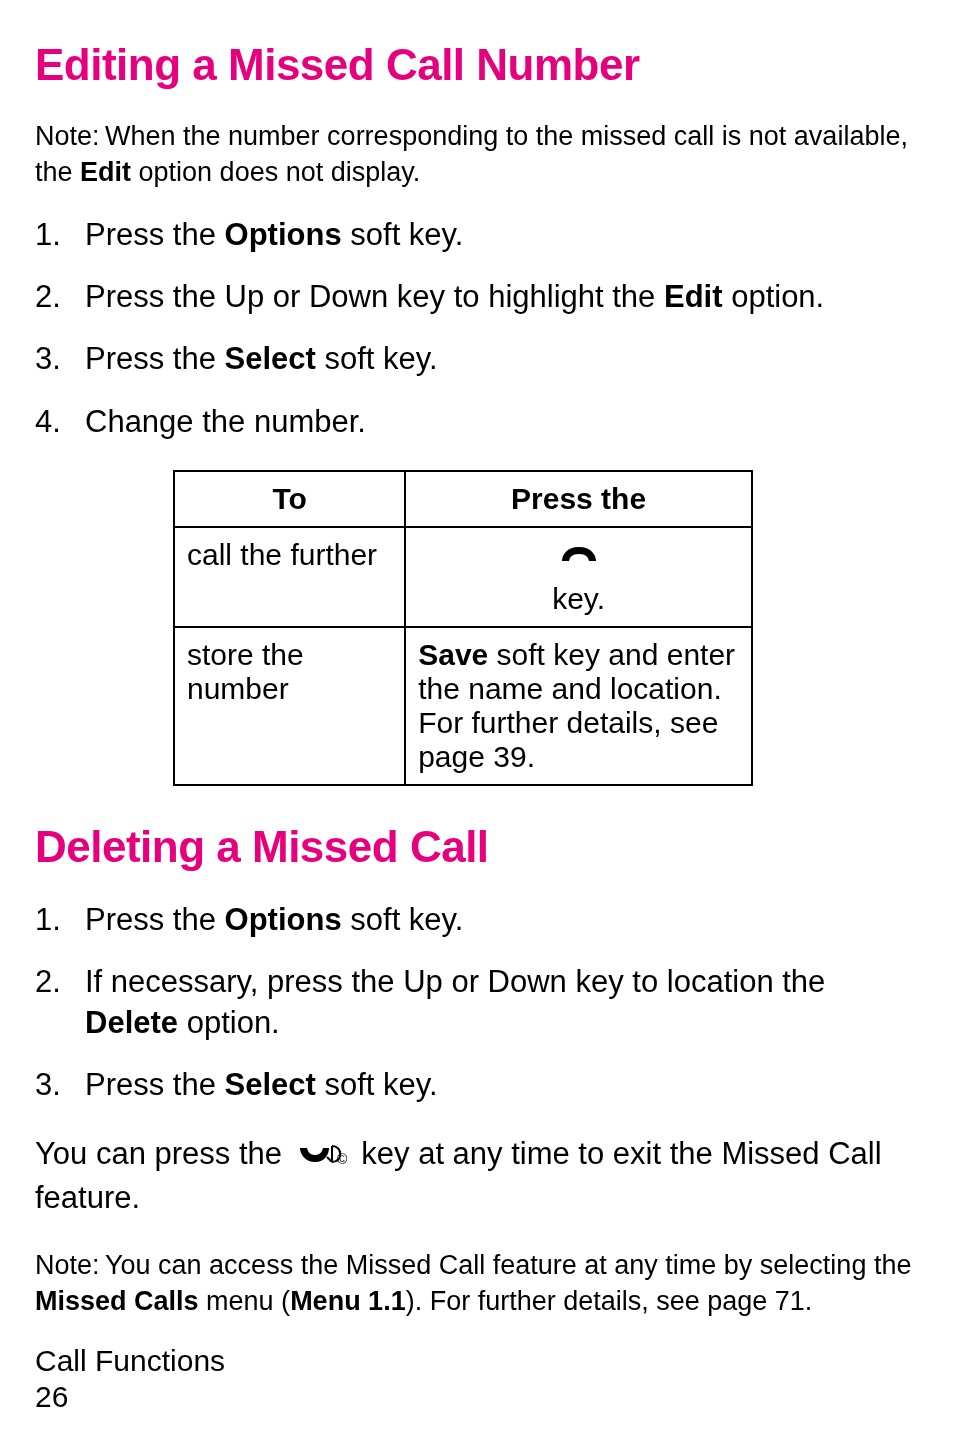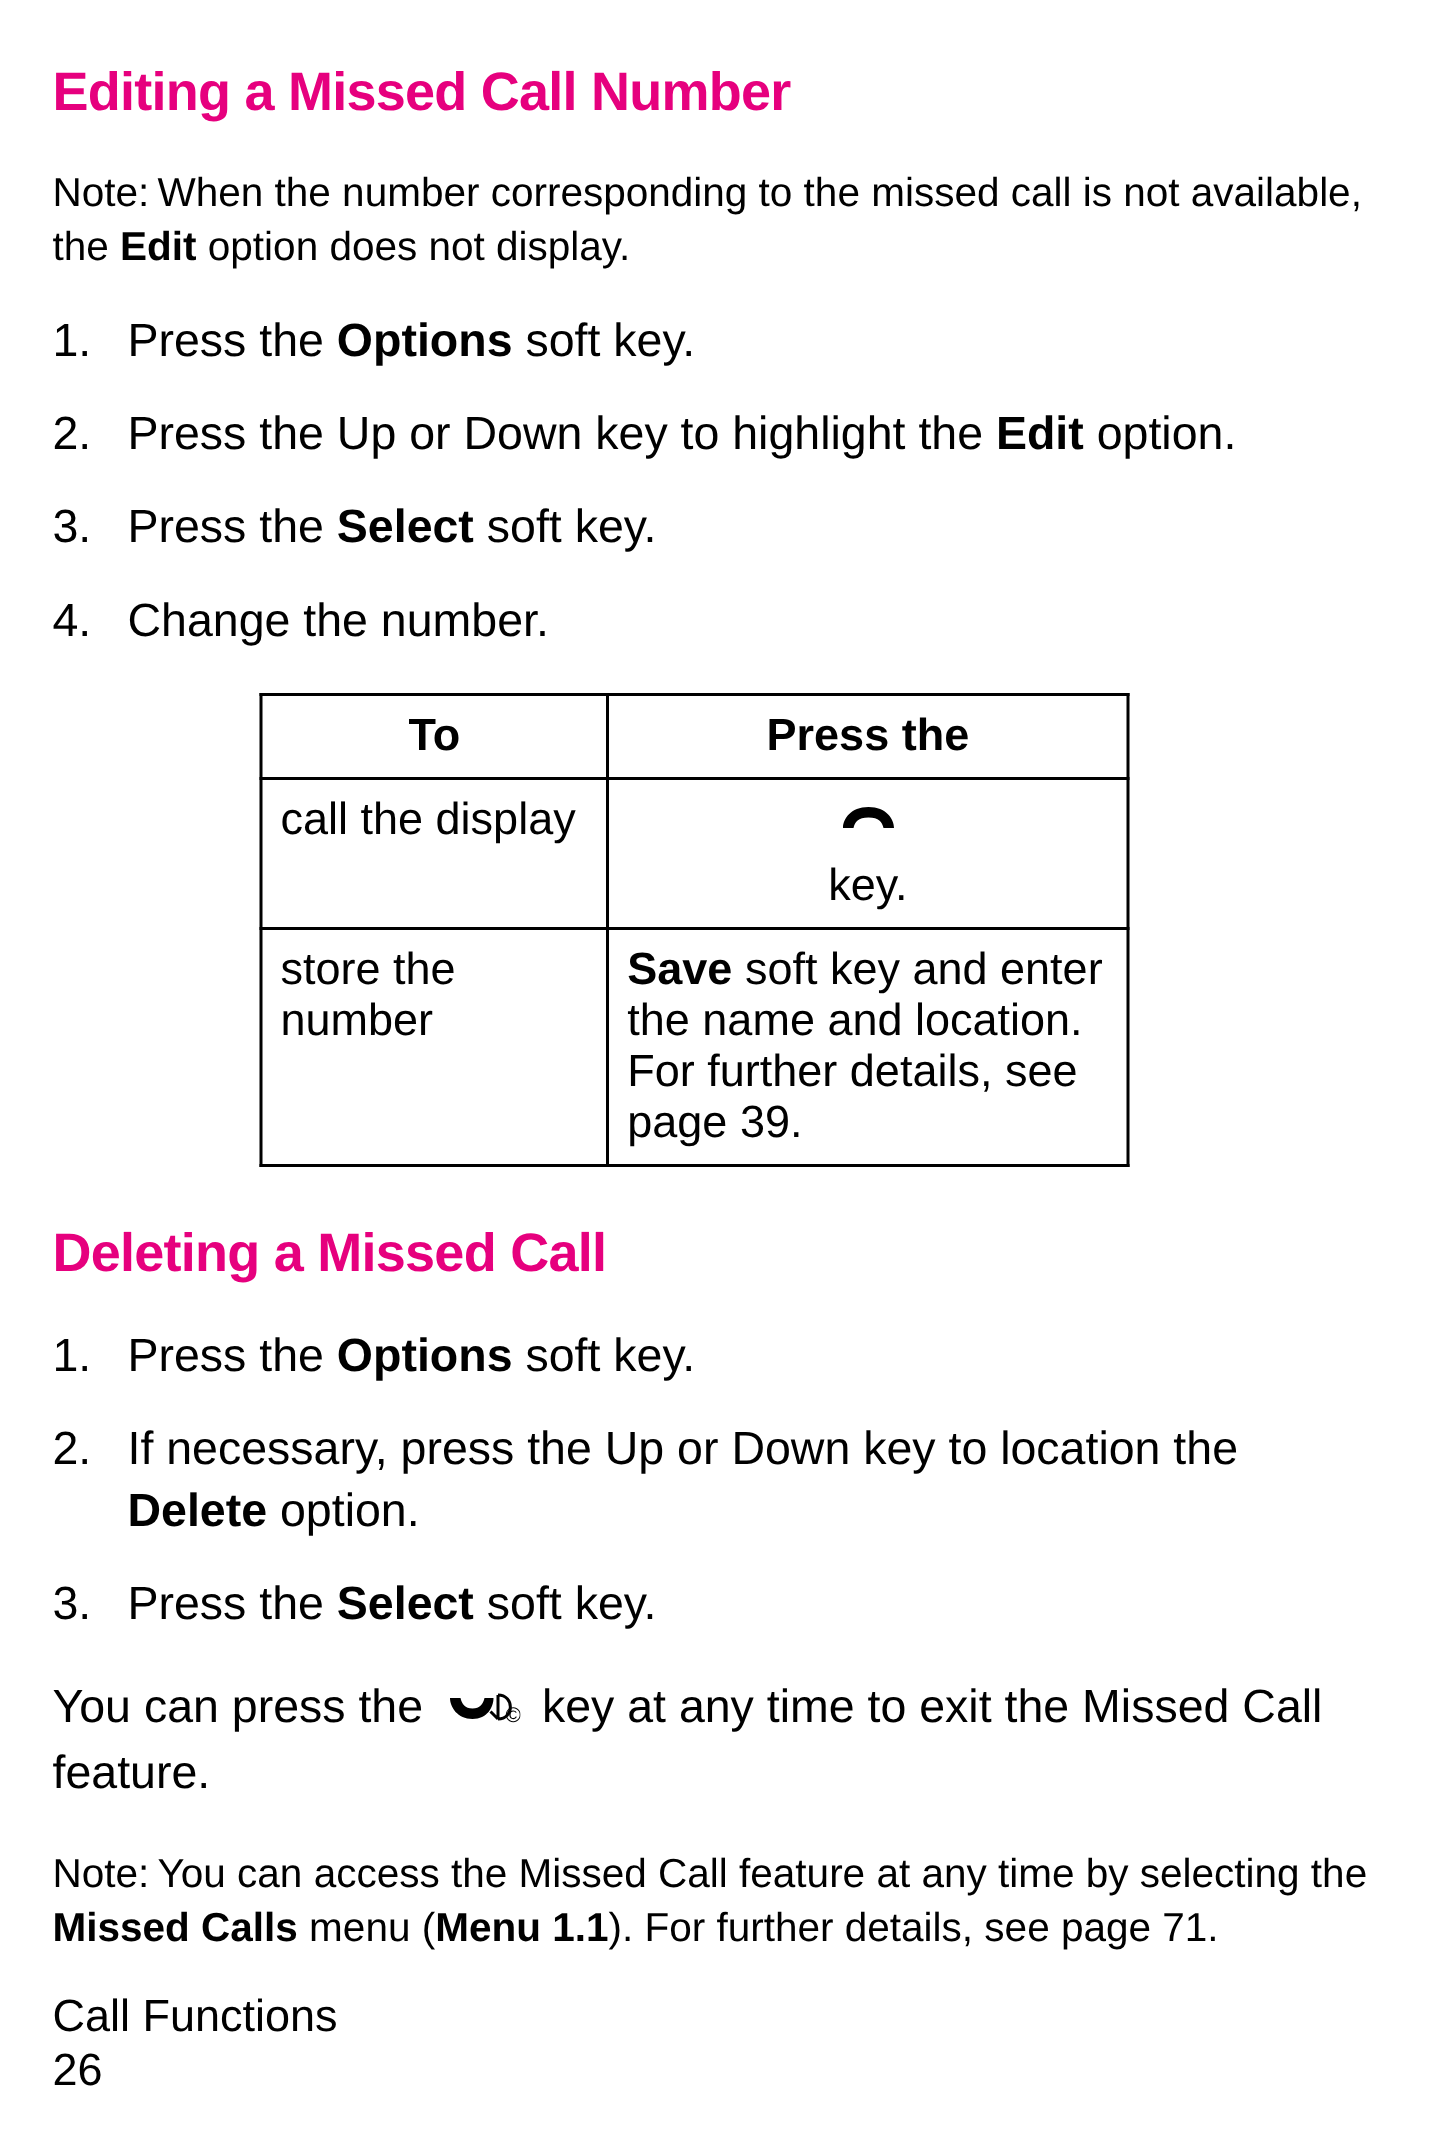--- a/index.html
+++ b/index.html
@@ -9,21 +9,21 @@
     background: #ffffff;
     font-family: Helvetica, Arial, sans-serif;
     color: #000000;
   }
   .page {
     padding: 40px 35px 30px 35px;
     box-sizing: border-box;
     width: 954px;
   }
   .section-heading {
-    font-size: 36px;
+    font-size: 44px;
     font-weight: bold;
     color: #e6007e;
     margin: 0 0 28px 0;
     font-family: Arial, Helvetica, sans-serif;
     letter-spacing: -0.5px;
   }
   .note {
     font-size: 27px;
     line-height: 1.35;
     margin: 0 0 24px 0;
@@ -132,21 +132,21 @@
     </li>
   </ol>
 
   <table class="grid">
     <tbody>
         <tr>
       <th>To</th>
       <th>Press the</th>
     </tr>
     <tr>
-      <td class="left">call the display</td>
+      <td class="left">call the further</td>
       <td>
         <span class="cell-icon-row">
           <span class="phone-icon">
             <svg width="40" height="20" viewBox="0 0 40 20">
               <path d="M 3 16 C 3 10, 8 2, 20 2 C 32 2, 37 10, 37 16 L 30 16 C 29 12, 27 9, 20 9 C 13 9, 11 12, 10 16 Z" fill="#000"></path>
             </svg>
           </span>
           <span> key.</span>
         </span>
       </td>

